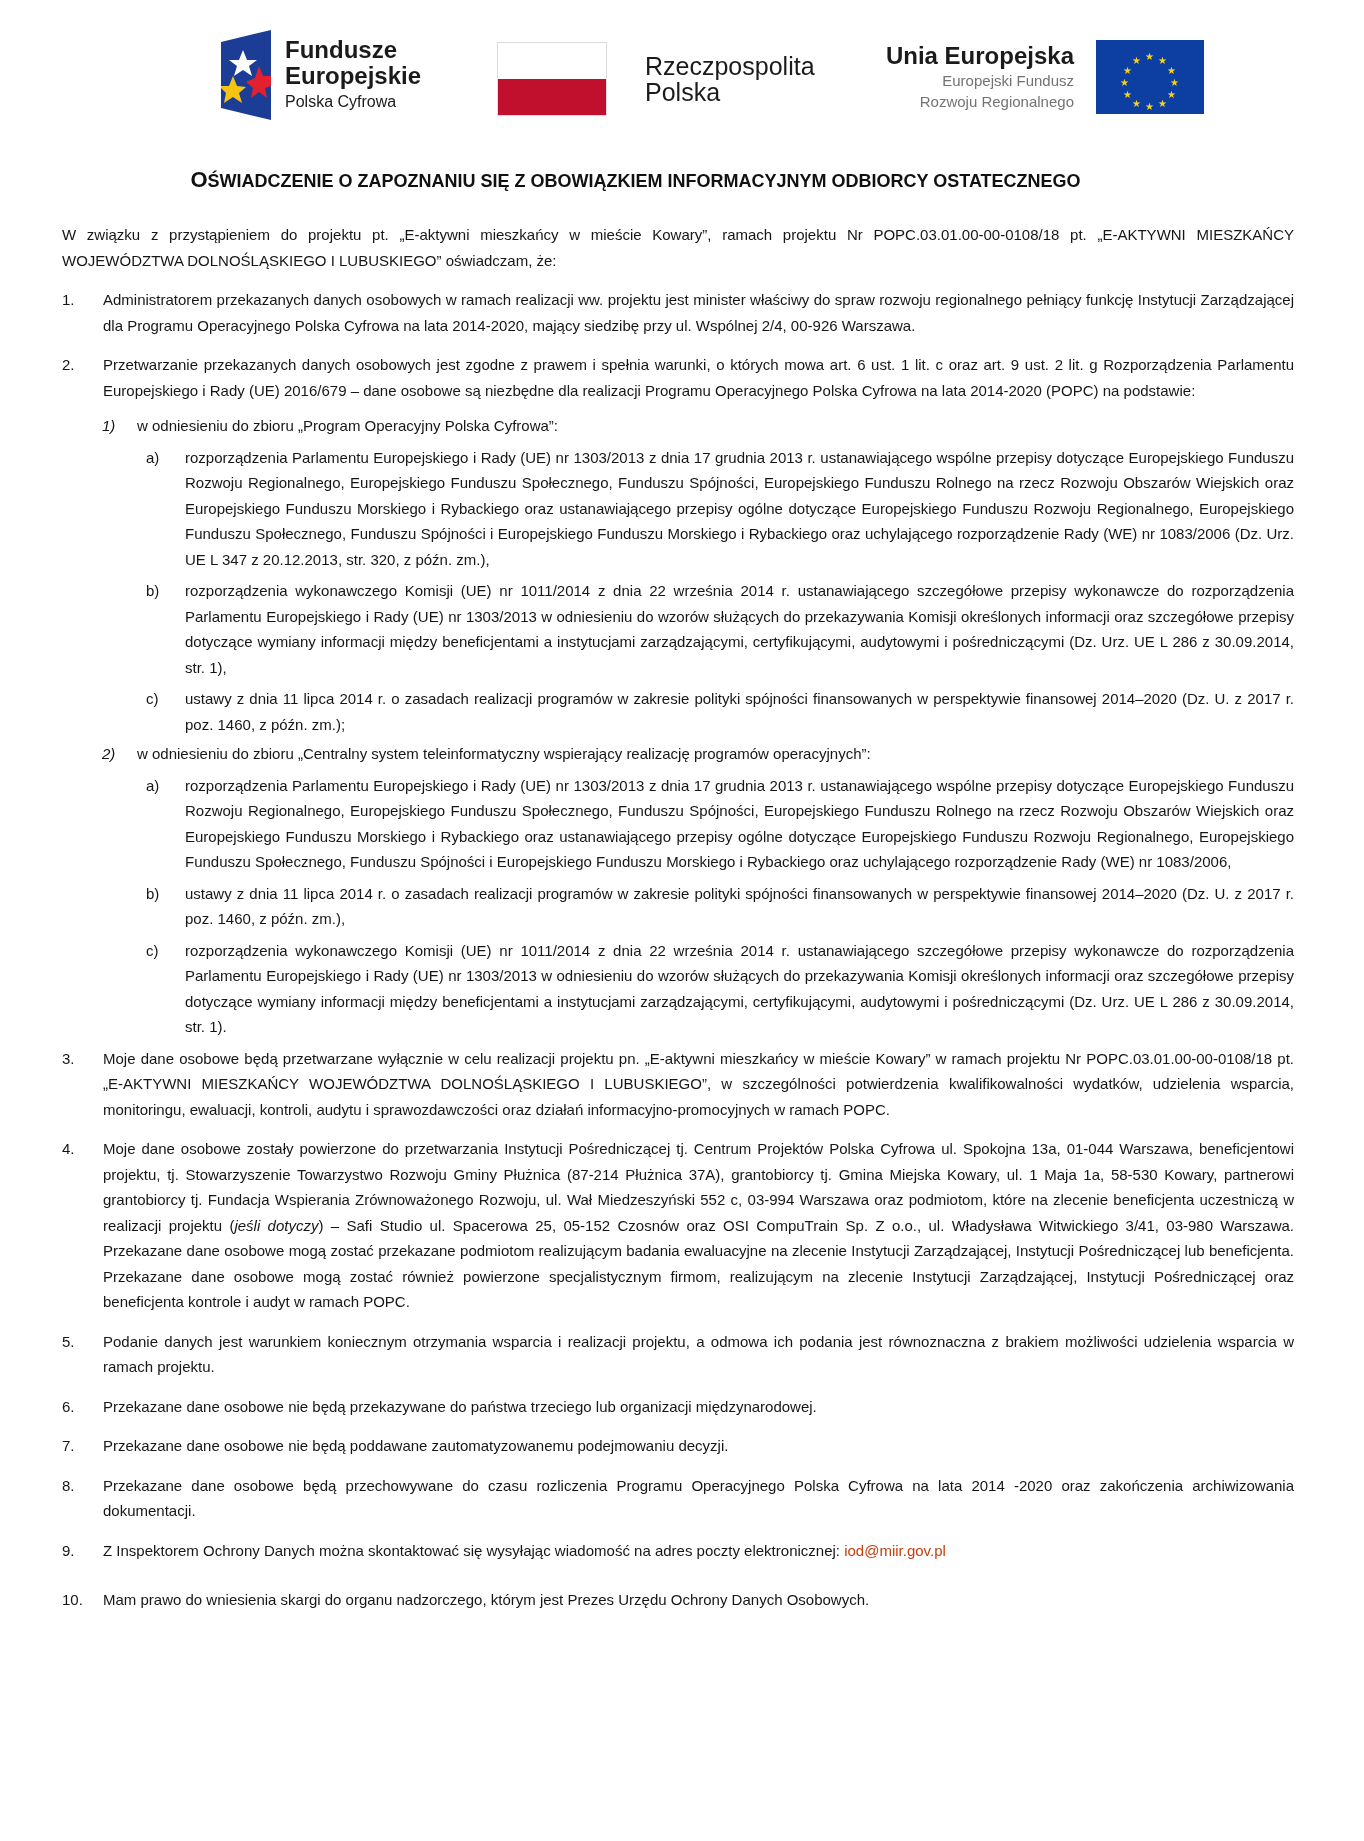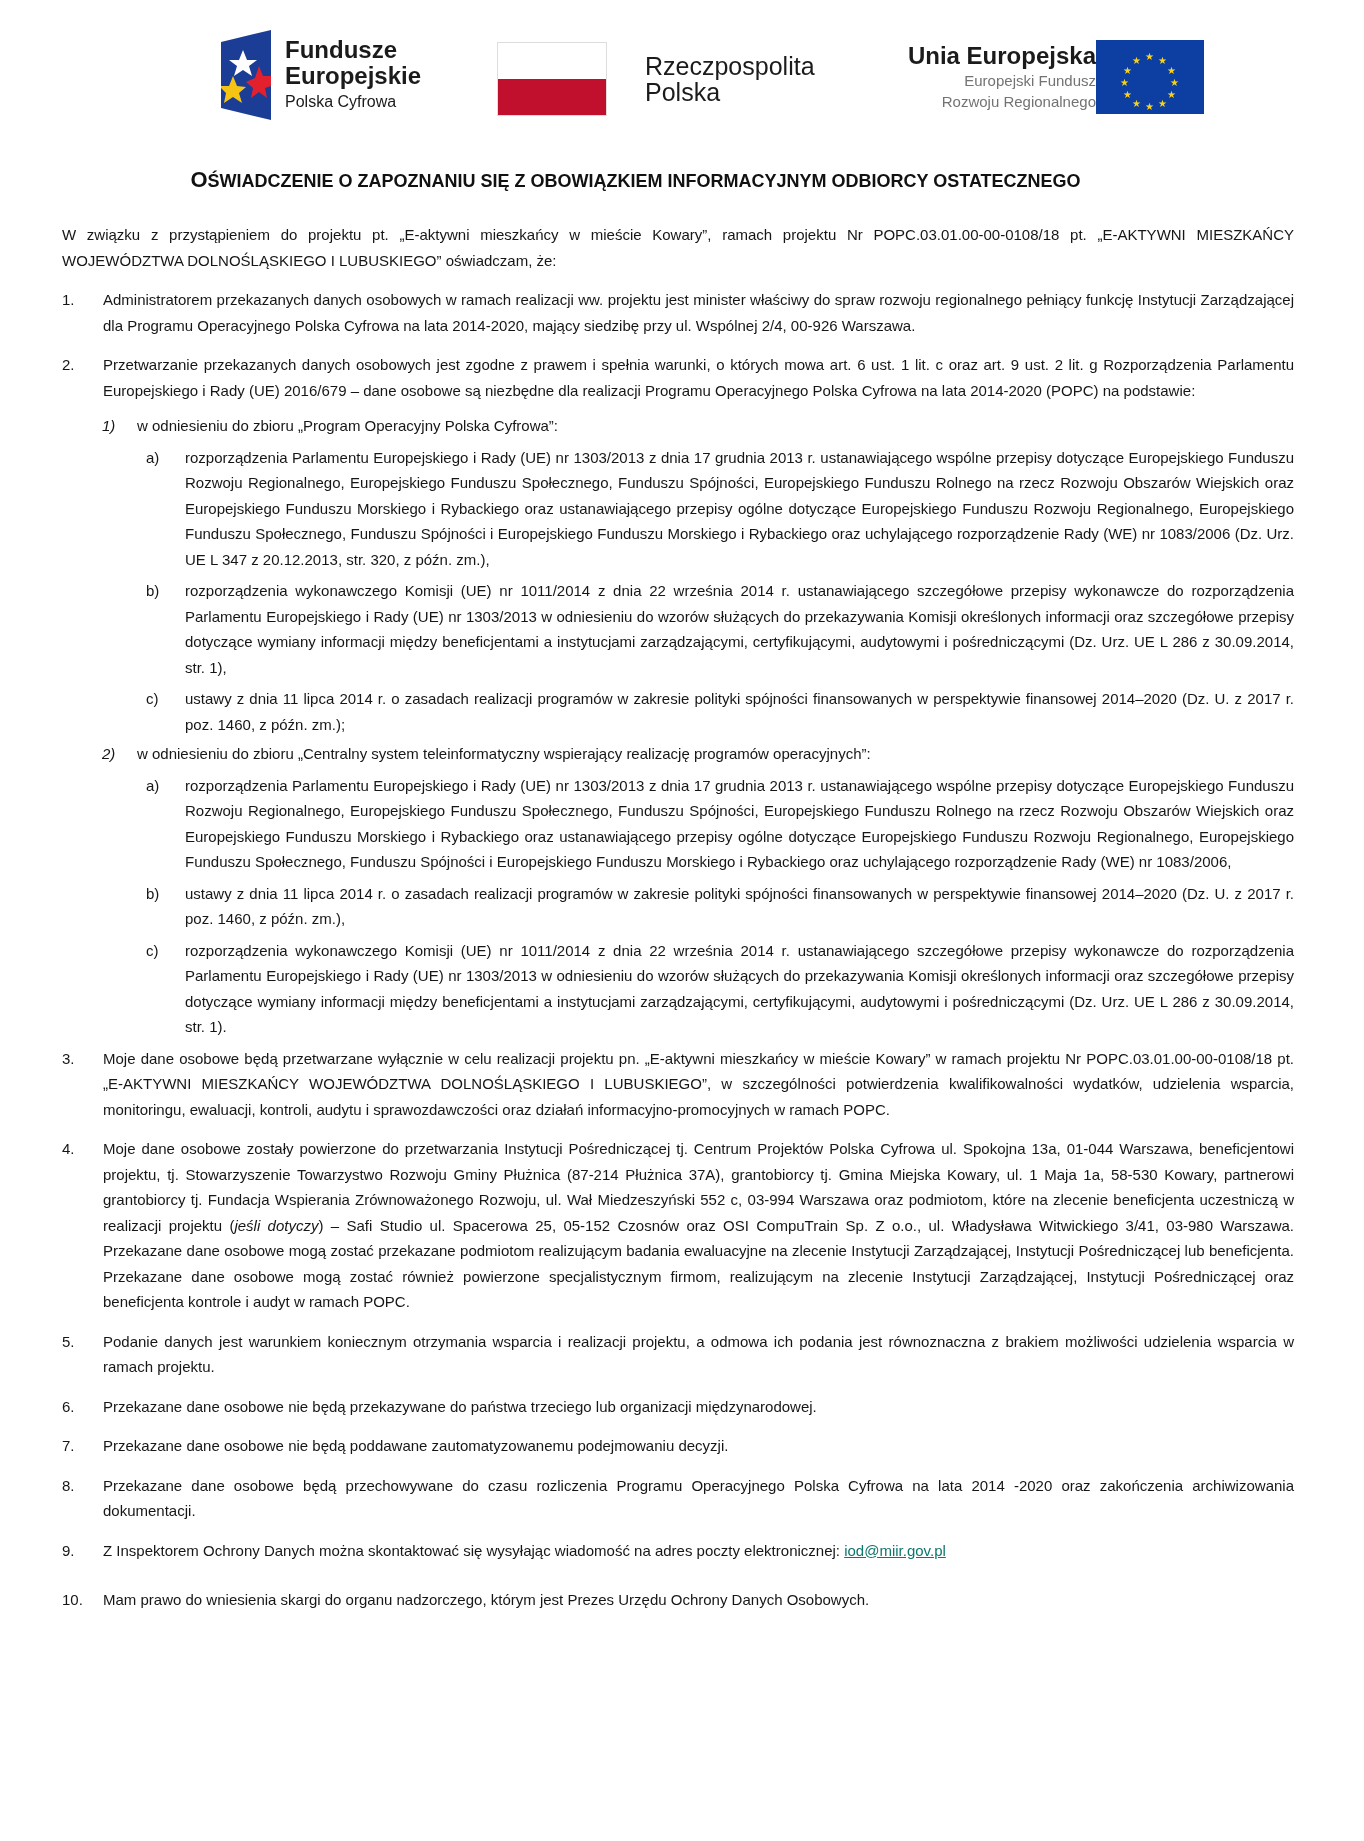--- a/index.html
+++ b/index.html
@@ -10,41 +10,41 @@
   .logos { position: absolute; top: 30px; left: 0; width: 1364px; height: 100px; }
   .logo { position: absolute; display: flex; align-items: center; }
   .fe-mark { width: 50px; height: 90px; }
   .fe-text { margin-left: 14px; }
   .fe-t1 { font-size: 24px; font-weight: bold; line-height: 26px; color: #1b1b1b; }
   .fe-t2 { font-size: 16px; line-height: 22px; color: #1b1b1b; margin-top: 2px; }
   .pl-flag { width: 108px; height: 72px; border: 1px solid #ddd; display: flex; flex-direction: column; }
   .pl-flag .w { flex: 1; background: #fff; }
   .pl-flag .r { flex: 1; background: #c0102e; }
   .pl-text { margin-left: 38px; font-size: 25px; line-height: 26px; color: #1b1b1b; }
-  .eu-text { text-align: right; }
+  .eu-text { text-align: right; margin-right: 22px; }
   .eu-t1 { font-size: 24px; font-weight: bold; line-height: 28px; color: #1b1b1b; }
   .eu-t2 { font-size: 15px; line-height: 21px; color: #737373; }
   .eu-flag { width: 108px; height: 74px; background: #0d3fa2; position: relative; }
   .eu-star { position: absolute; color: #f7d21c; font-size: 10px; line-height: 10px; }
 
   .title {
     position: absolute; top: 167px; left: 0; width: 1271px; text-align: center;
     font-size: 18px; font-weight: bold; letter-spacing: 0; color: #111;
   }
   .title .big { font-size: 22px; }
 
   .doc { position: absolute; left: 62px; top: 222px; width: 1232px; font-size: 15px; line-height: 25.5px; color: #161616; }
   .intro { text-align: justify; margin-bottom: 14px; }
   .item { position: relative; padding-left: 41px; text-align: justify; margin-bottom: 14px; }
   .num { position: absolute; left: 0; top: 0; width: 40px; }
   .sub { position: relative; padding-left: 75px; margin-top: 10px; }
   .sub .snum { position: absolute; left: 40px; font-style: italic; }
   .letter { position: relative; padding-left: 123px; text-align: justify; margin-top: 6px; margin-bottom: 4px; }
   .letter .lnum { position: absolute; left: 84px; }
-  .email { text-decoration: underline; color: #0f766e; }
+  .email { color: #c2410c; }
   .ital { font-style: italic; }
 </style>
 </head>
 <body>
 
 <div class="logos">
   <div class="logo" style="left:221px; top:0;">
     <svg class="fe-mark" viewBox="0 0 50 90">
       <polygon points="0,12 50,0 50,90 0,78" fill="#1c3d96"></polygon>
       <polygon points="22,20 26,30 36,30 28,36 31,46 22,40 13,46 16,36 8,30 18,30" fill="#ffffff"></polygon>

